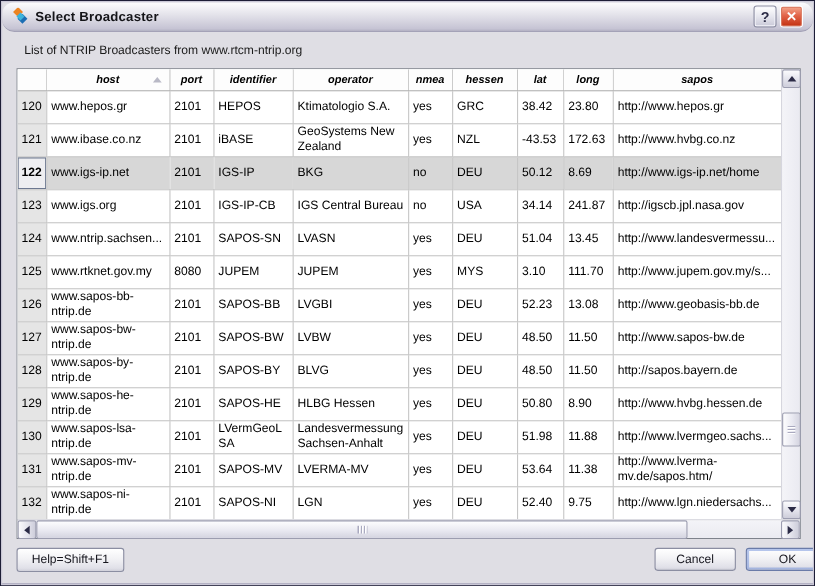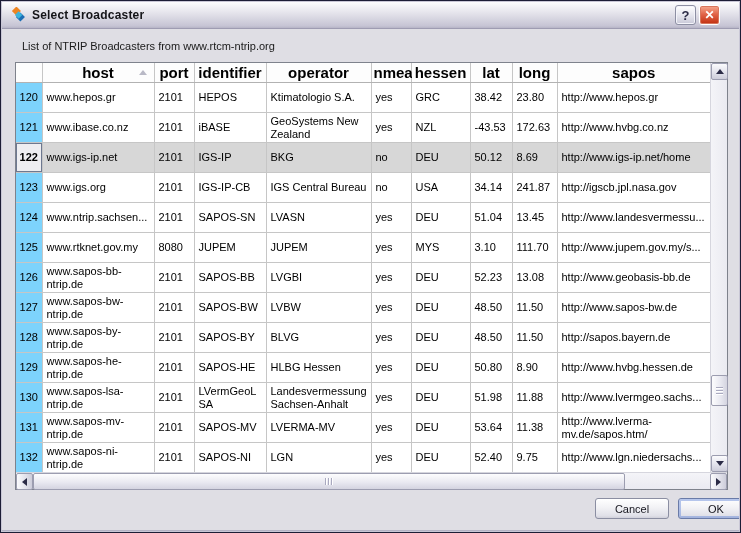--- a/index.html
+++ b/index.html
@@ -16,21 +16,21 @@
     content:""; position:absolute; inset:0;
     box-shadow: inset 0 0 0 1px #c9c7d6, inset 0 -2px 0 #b4b2c4;
     pointer-events:none;
   }
 
   
   .titlebar{
     position:absolute; top:1px; left:1px; right:1px; height:27px;
     background:linear-gradient(#fdfdfe, #e3e2ea 45%, #c6c4d4 92%, #b6b4c6);
     border-bottom:1px solid #9e9cb2;
-    display:flex; align-items:center; padding:0 19px 0 7px;
+    display:flex; align-items:center; padding:0 9px 0 7px;border-radius:11px;
   }
   .titlebar .app-icon{ width:17px; height:16px; position:relative; margin-right:6px; flex:0 0 auto;}
   .titlebar .title{ font-size:12px; font-weight:bold; color:#141418; flex:1 1 auto;
     letter-spacing:.2px; white-space:nowrap; }
   .tb-btn{
     width:21px; height:20px; border-radius:3px; margin-left:3px;
     border:1px solid #8d8fa3; display:flex; align-items:center; justify-content:center;
     font-size:13px; font-weight:bold; cursor:default;
   }
   .tb-help{
@@ -60,30 +60,30 @@
   table.grid{
     border-collapse:collapse; table-layout:fixed; width:694px;
     font-size:11px; color:#000;
   }
   .c0{width:26px}.c1{width:112px}.c2{width:40px}.c3{width:72px}.c4{width:105px}
   .c5{width:40px}.c6{width:59px}.c7{width:42px}.c8{width:45px}.c9{width:153px}
   table.grid thead tr{ height:19px; }
   table.grid thead th{
     font-weight:bold; text-align:center; background:#fdfdfd;
     border-right:1px solid #c6c6c6; border-bottom:1px solid #b2b2b2;
-    position:relative; padding:1px 2px; font-size:15px;
+    position:relative; padding:1px 2px; font-size:10px;font-style:italic;
   }
   table.grid thead th:last-child{ border-right:none; }
   table.grid tbody tr{ height:30px; }
   table.grid tbody th, table.grid tbody td{
     border-right:1px solid #c6c6c6; border-bottom:1px solid #c6c6c6;
     padding:1px 4px; text-align:left; vertical-align:middle;
     line-height:13px; overflow:hidden; word-wrap:break-word; font-weight:normal;
   }
-  table.grid tbody th{ background:#7dd3fc; text-align:center; padding:1px 2px; }
+  table.grid tbody th{ background:#e5e5e5; text-align:center; padding:1px 2px; }
   table.grid tbody tr.sel td{ background:#d7d7d7; }
   table.grid tbody tr.sel th{
     font-weight:bold; background:#eeeef1;
     box-shadow: inset 0 0 0 1px #6d7890;
   }
   .sort-arrow{
     position:absolute; right:7px; top:7px; width:0; height:0;
     border-left:4px solid transparent; border-right:4px solid transparent;
     border-bottom:5px solid #b9b9c6;
   }
@@ -366,16 +366,17 @@
         </div>
       <div class="h-thumb">
           <span class="grip"></span>
         </div>
       <div class="sb-btn right">
           <span class="tri t-right"></span>
         </div>
     </div>
   </div>
 
+  <div class="xp-btn btn-help">Help=Shift+F1</div>
   <div class="xp-btn btn-cancel">Cancel</div>
   <div class="xp-btn btn-ok">OK</div>
 
 </div>
 
 </body></html>

